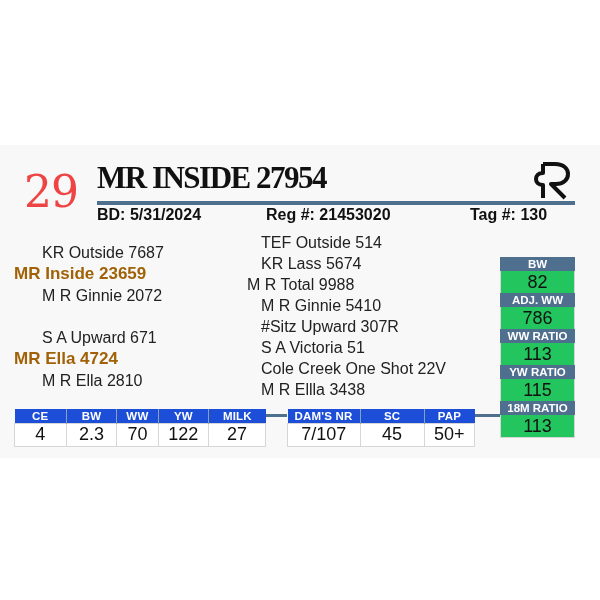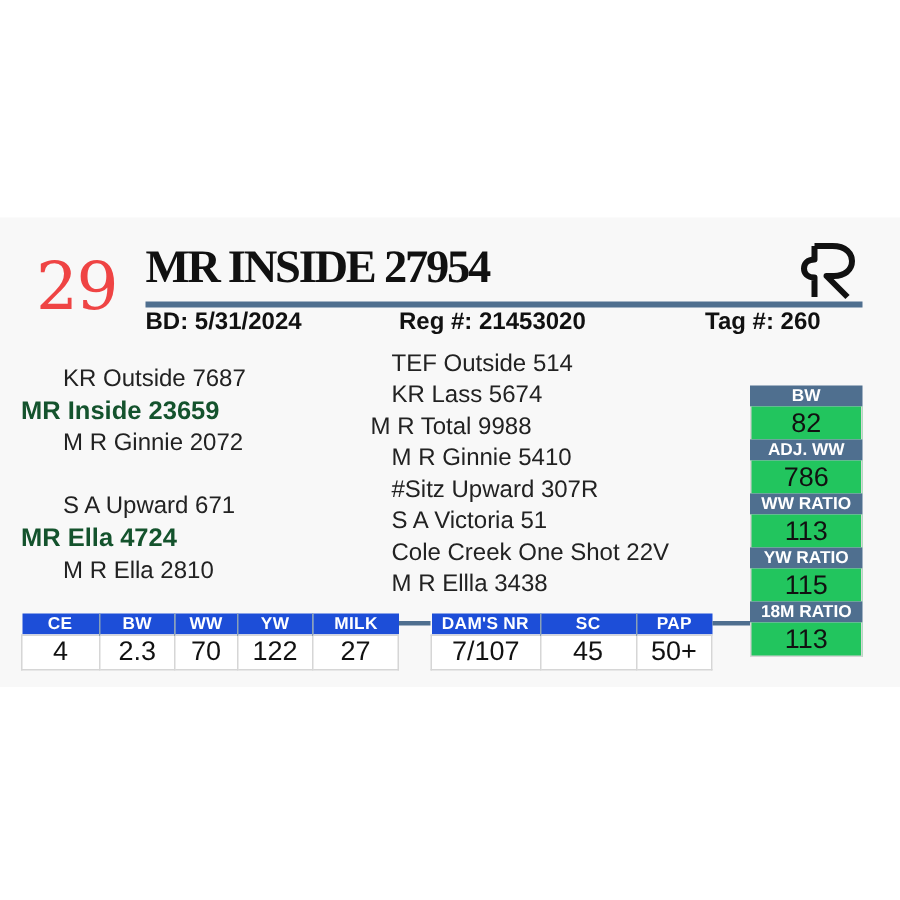--- a/index.html
+++ b/index.html
@@ -25,21 +25,21 @@
     }
     .logo {
       position: absolute; left: 529px; top: 160px; width: 44px; height: 40px;
     }
     .info-line { position: absolute; top: 206px; font-size: 16px; font-weight: bold; color: #111; text-align: right; }
     .bd { left: 97px; }
     .reg { left: 266px; }
     .tag { left: 470px; }
 
     .ped { position: absolute; font-size: 16px; color: #222; line-height: 21px; white-space: nowrap; }
-    .ped.bold { font-weight: bold; color: #14532d; font-size: 17px; }
+    .ped.bold { font-weight: bold; color: #a16207; font-size: 17px; }
 
     .stat-table { position: absolute; border-collapse: collapse; }
     .stat-table th {
       background: #1d4ed8; color: #fff; font-size: 11.5px; font-weight: bold;
       height: 14px; padding: 0; border-right: 1px solid #8aa0b6; text-align: center;
       letter-spacing: 0.2px;
     }
     .stat-table th:last-child { border-right: none; }
     .stat-table td {
       background: #fff; font-size: 18px; height: 23px; text-align: center;
@@ -67,21 +67,21 @@
 <div class="animal-name">MR INSIDE 27954</div>
 <div class="title-rule"></div>
 
 <svg class="logo" viewBox="0 0 44 40">
   <path d="M14 4 H26 C35 4 39 9 39 14 C39 20 34 24 27 24 H22 L36 38" fill="none" stroke="#111" stroke-width="4" stroke-linejoin="round"></path>
   <path d="M14 4 V13 C9 13 7 16 7 19 C7 22 9 25 14 25 V38" fill="none" stroke="#111" stroke-width="4" stroke-linejoin="round"></path>
 </svg>
 
 <div class="info-line bd">BD: 5/31/2024</div>
 <div class="info-line reg">Reg #: 21453020</div>
-<div class="info-line tag">Tag #: 260</div>
+<div class="info-line tag">Tag #: 130</div>
 
 <div class="ped" style="left:42px; top:242px;">KR Outside 7687</div>
 <div class="ped bold" style="left:14px; top:263px;">MR Inside 23659</div>
 <div class="ped" style="left:42px; top:285px;">M R Ginnie 2072</div>
 
 <div class="ped" style="left:42px; top:327px;">S A Upward 671</div>
 <div class="ped bold" style="left:14px; top:348px;">MR Ella 4724</div>
 <div class="ped" style="left:42px; top:370px;">M R Ella 2810</div>
 
 <div class="ped" style="left:261px; top:232px;">TEF Outside 514</div>

